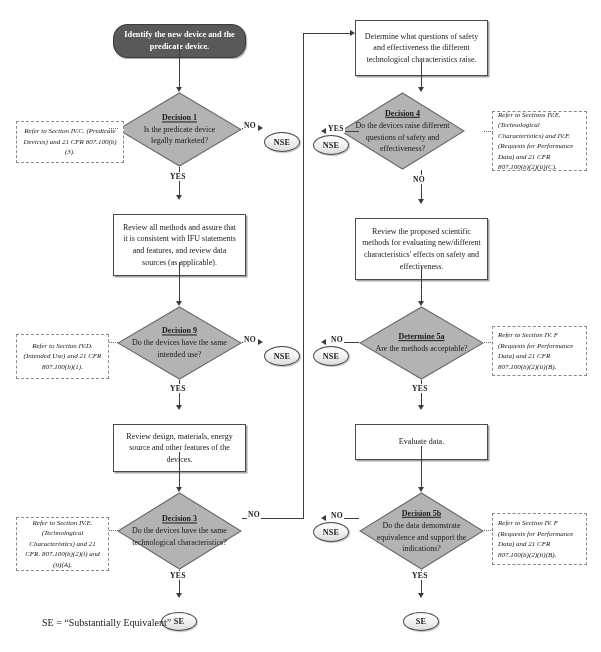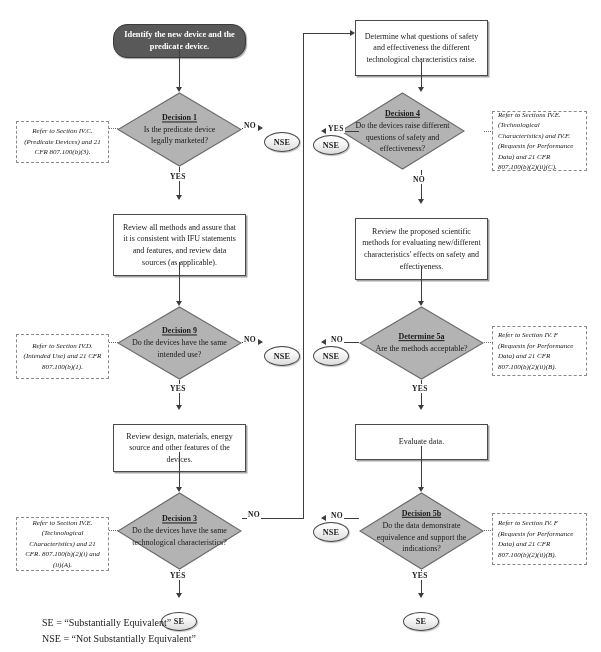--- a/index.html
+++ b/index.html
@@ -152,21 +152,21 @@
       <svg viewBox="0 0 125 75" preserveAspectRatio="none">
         <polygon points="62.5,1 124,37.5 62.5,74 1,37.5" fill="#b3b3b3" stroke="#6b6b6b" stroke-width="1.2"></polygon>
       </svg>
     </div>
     <div class="diamond-label">
       <span class="dtitle">Decision 1</span>
       <span>Is the predicate device legally marketed?</span>
     </div>
   </div>
 
-  <div class="node refbox center" style="left:16px;top:107px;width:93px;height:42px;">
+  <div class="node refbox center" style="left:16px;top:107px;width:108px;height:42px;">
     <div class="inner">Refer to Section IV.C. (Predicate Devices) and 21 CFR 807.100(b)(3).</div>
   </div>
   <div class="line-dot-h" style="left:109px;top:128px;width:9px;"></div>
 
   <div class="line-h" style="left:242px;top:128px;width:15px;"></div>
   <div class="edge-label" style="left:243px;top:121px;">NO</div>
   <div class="arrow-right" style="left:258px;top:125px;"></div>
   <div class="node oval" style="left:264px;top:118px;width:36px;height:20px;">
     <span>NSE</span>
   </div>
@@ -350,16 +350,15 @@
 
   <div class="line-v" style="left:421px;top:570px;height:26px;"></div>
   <div class="edge-label" style="left:411px;top:571px;">YES</div>
   <div class="arrow-down" style="left:418px;top:593px;"></div>
   <div class="node oval" style="left:403px;top:598px;width:36px;height:19px;">
     <span>SE</span>
   </div>
 
   <div class="legend" style="left:42px;top:615px;">
     <div>SE = “Substantially Equivalent”</div>
-    <div>NSE = “Not Substantially Equivalent”</div>
   </div>
 
 </div>
 
 </body></html>

